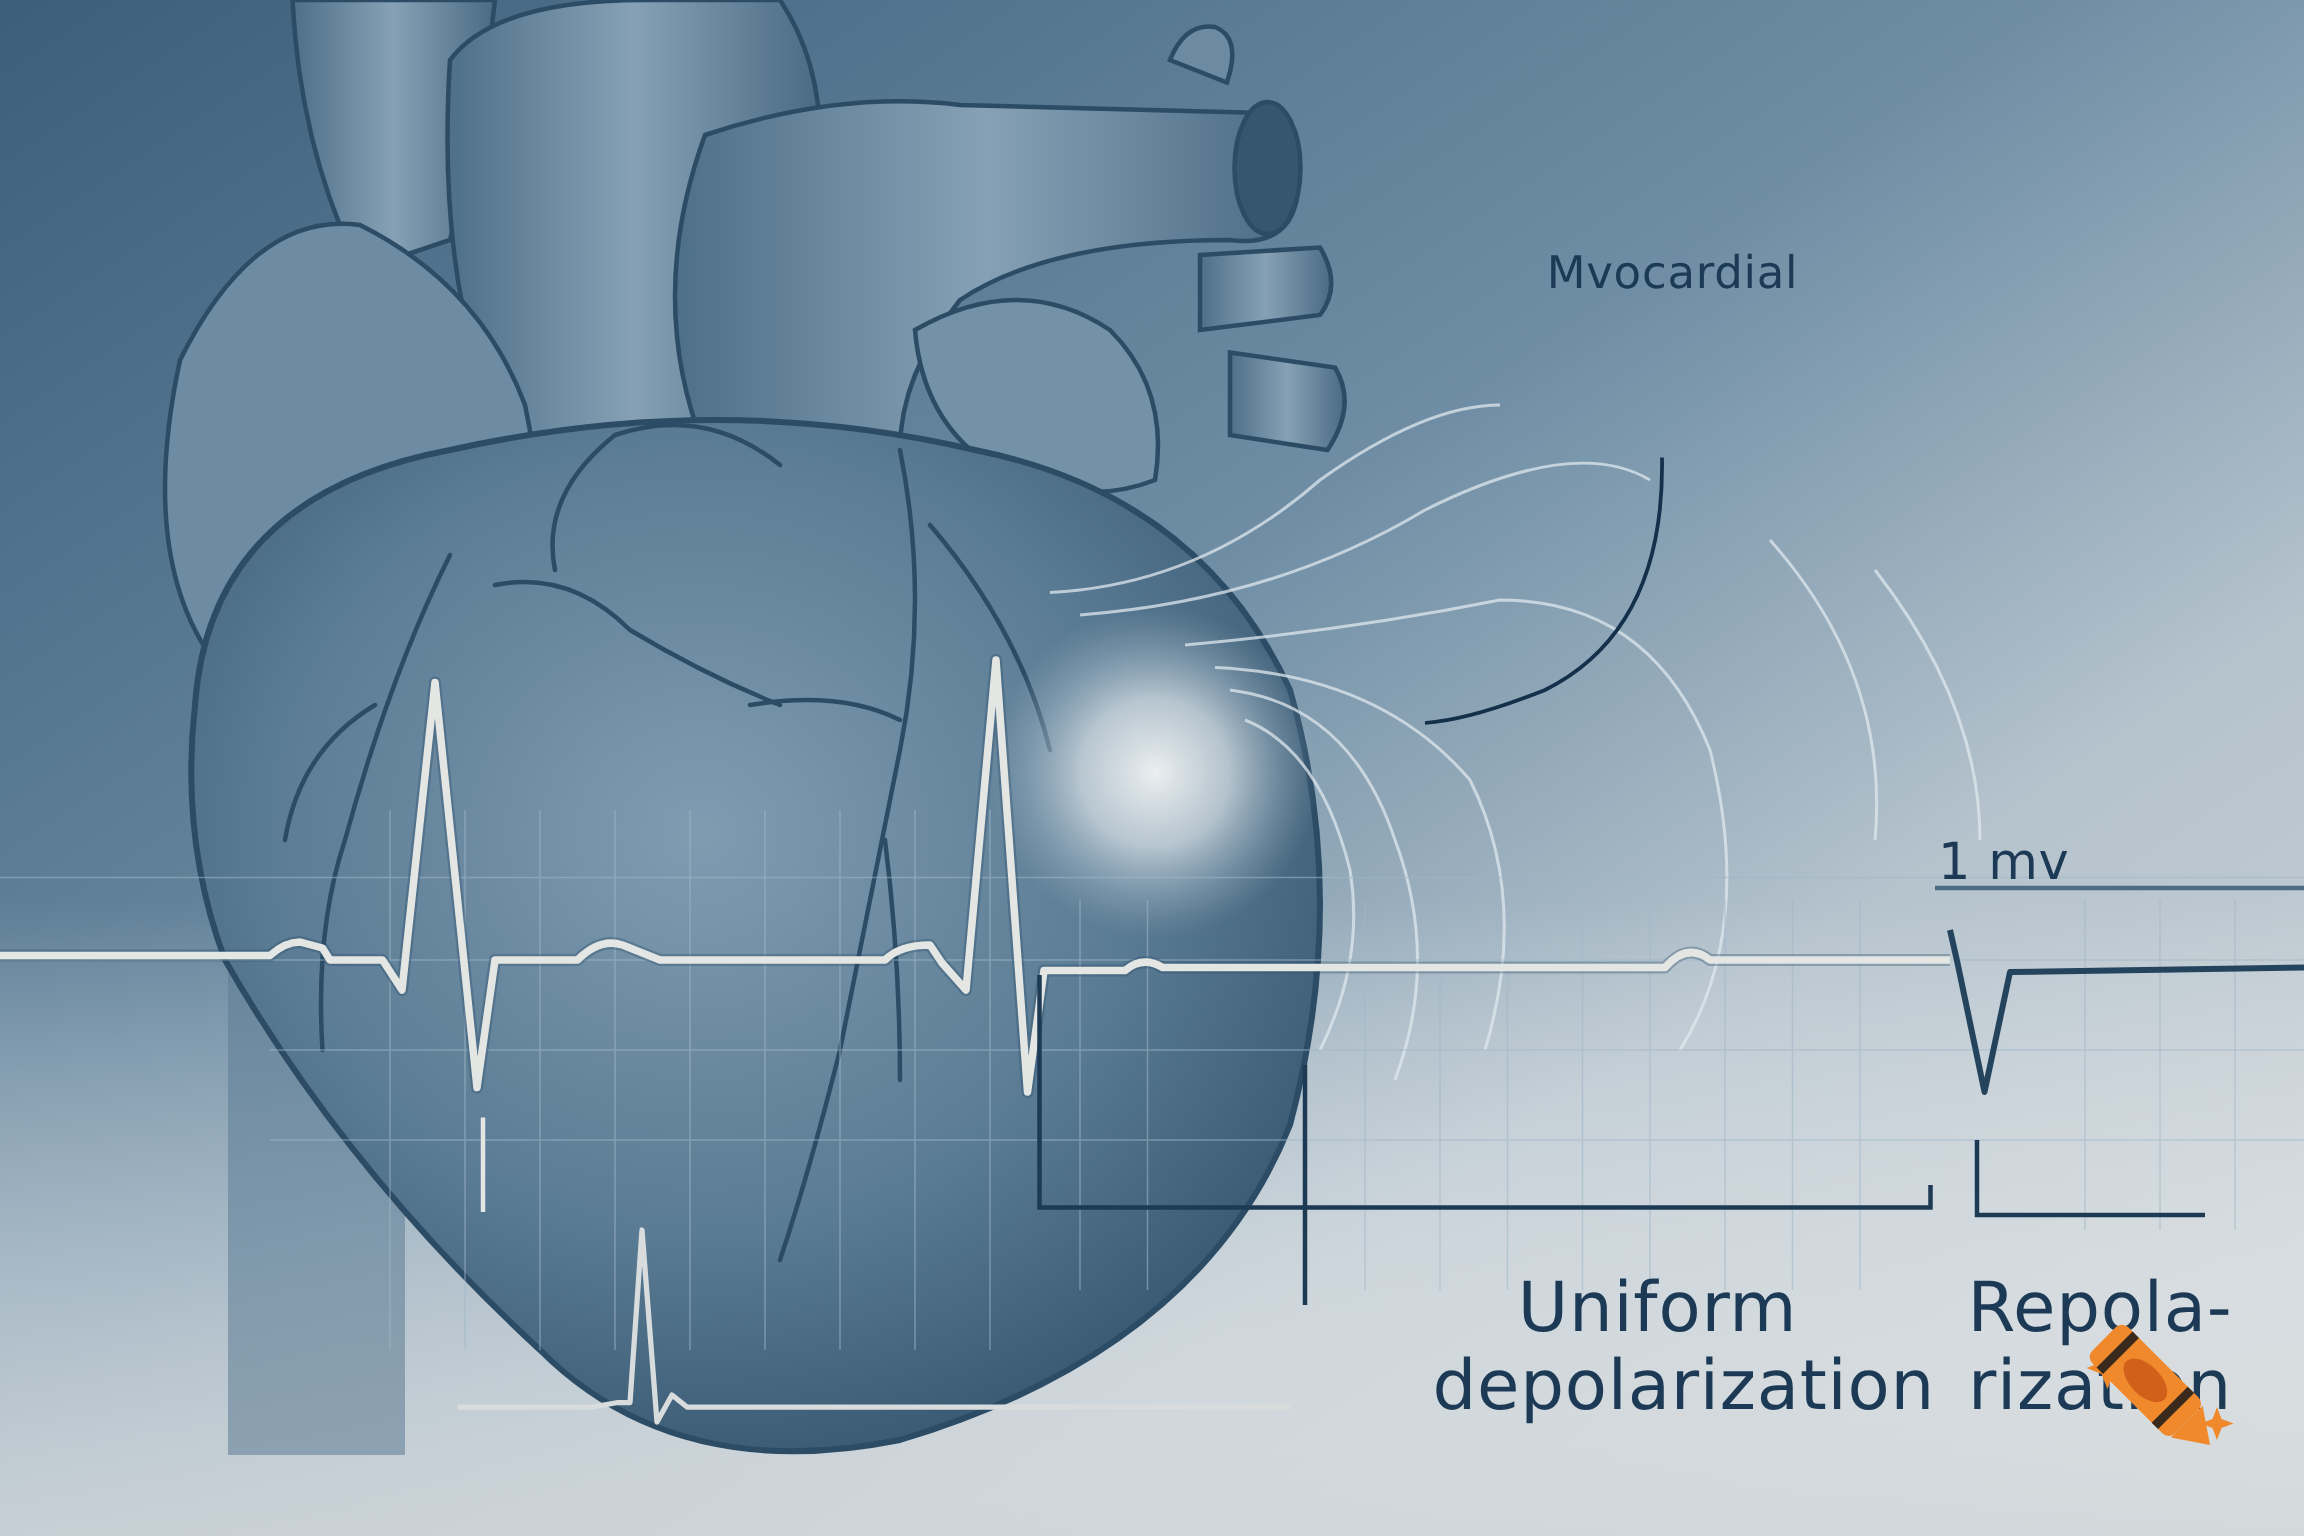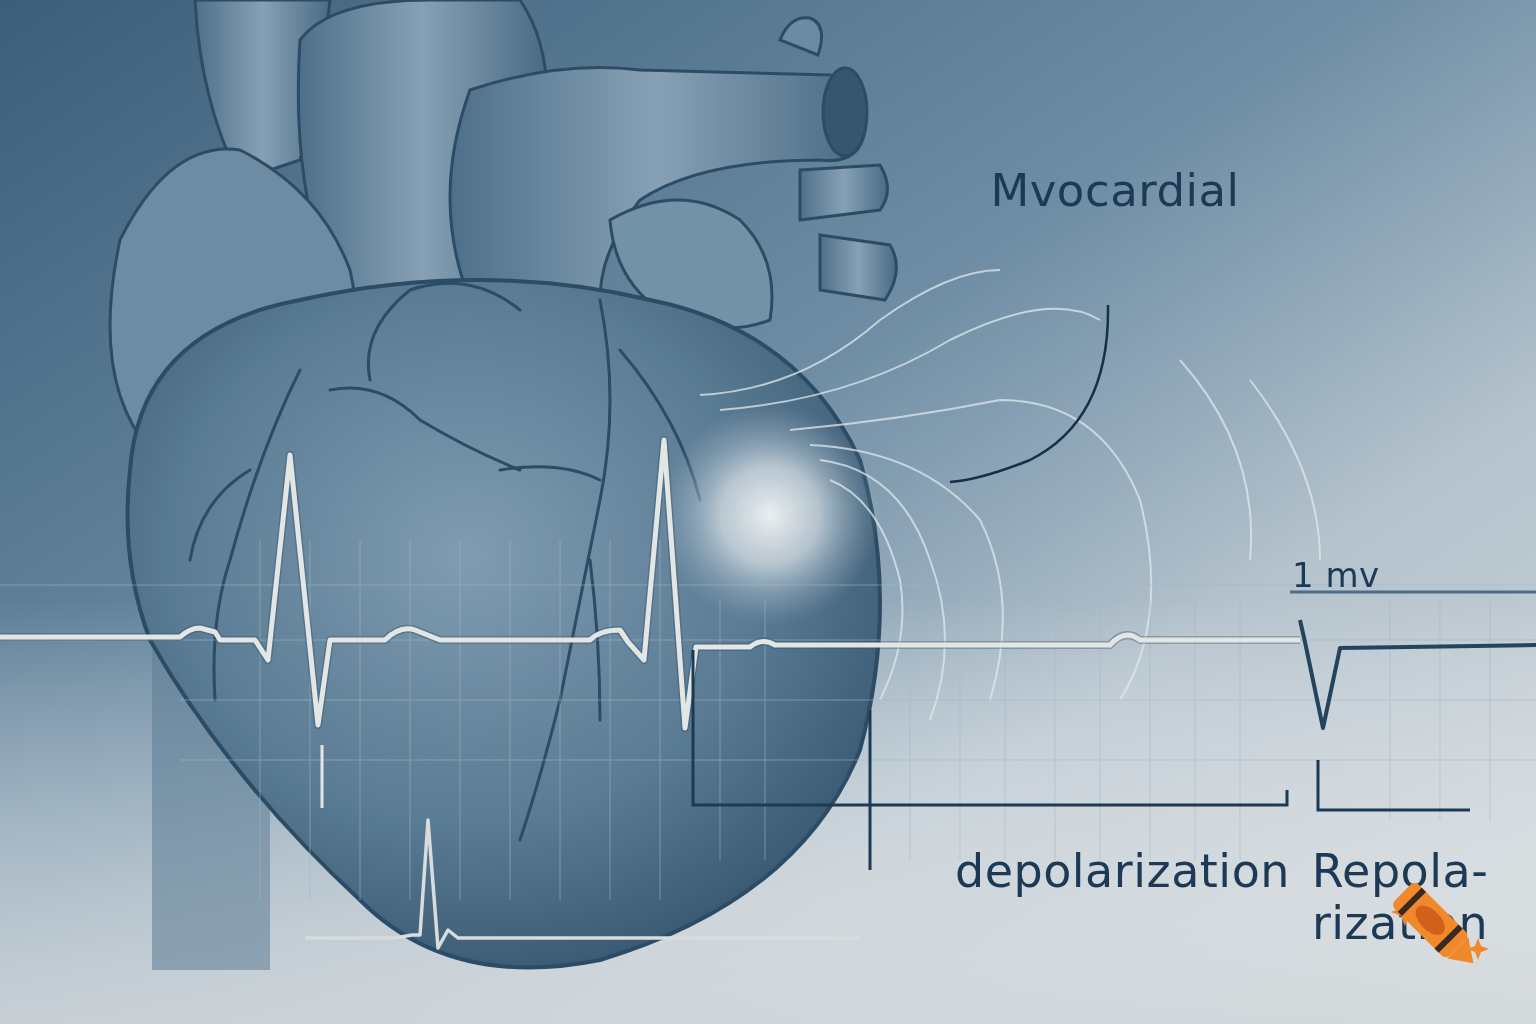--- a/index.html
+++ b/index.html
@@ -7,21 +7,21 @@
   .stage { position: relative; width: 1536px; height: 1024px; overflow: hidden; }
   svg.art { position: absolute; left: 0; top: 0; }
   .label {
     position: absolute;
     font-family: "DejaVu Sans", sans-serif;
     color: #1c3a55;
     text-align: center;
     line-height: 1.12;
     letter-spacing: 0.5px;
   }
-  .lbl-damage { left: 975px; top: 166px; width: 280px; font-size: 45px; }
+  .lbl-damage { left: 975px; top: 166px; width: 280px; font-size: 30px; }
   .lbl-mv { left: 1292px; top: 556px; font-size: 34px; text-align: left; }
   .lbl-uniform { left: 955px; top: 846px; width: 300px; font-size: 46px; }
   .lbl-repol { left: 1300px; top: 846px; width: 200px; font-size: 46px; text-align: center; }
   .lbl-line { display: block; }
   .crayon { position: absolute; left: 1383px; top: 868px; width: 110px; height: 115px; }
 </style>
 </head>
 <body>
 
 <div class="stage">
@@ -149,20 +149,21 @@
     <path d="M305 938 L395 938 L412 935 L420 935 L428 820 L438 948 L448 930 L458 938 L860 938" fill="none" stroke="#d8dcdc" stroke-width="3.5" stroke-linejoin="round"></path>
   </svg>
 
   <div class="label lbl-damage">
     <span class="lbl-line">Mvocardial</span>
   </div>
 
   <div class="label lbl-mv">1 mv</div>
 
   <div class="label lbl-uniform">
+    <span class="lbl-line">Uniform</span>
     <span class="lbl-line">depolarization</span>
   </div>
 
   <div class="label lbl-repol">
     <span class="lbl-line">Repola-</span>
     <span class="lbl-line">rization</span>
   </div>
 
   <svg class="crayon" viewBox="0 0 110 115">
     <path d="M18 40 L22 30 L26 40 L36 44 L26 48 L22 58 L18 48 L8 44 Z" fill="#f0892c"></path>

